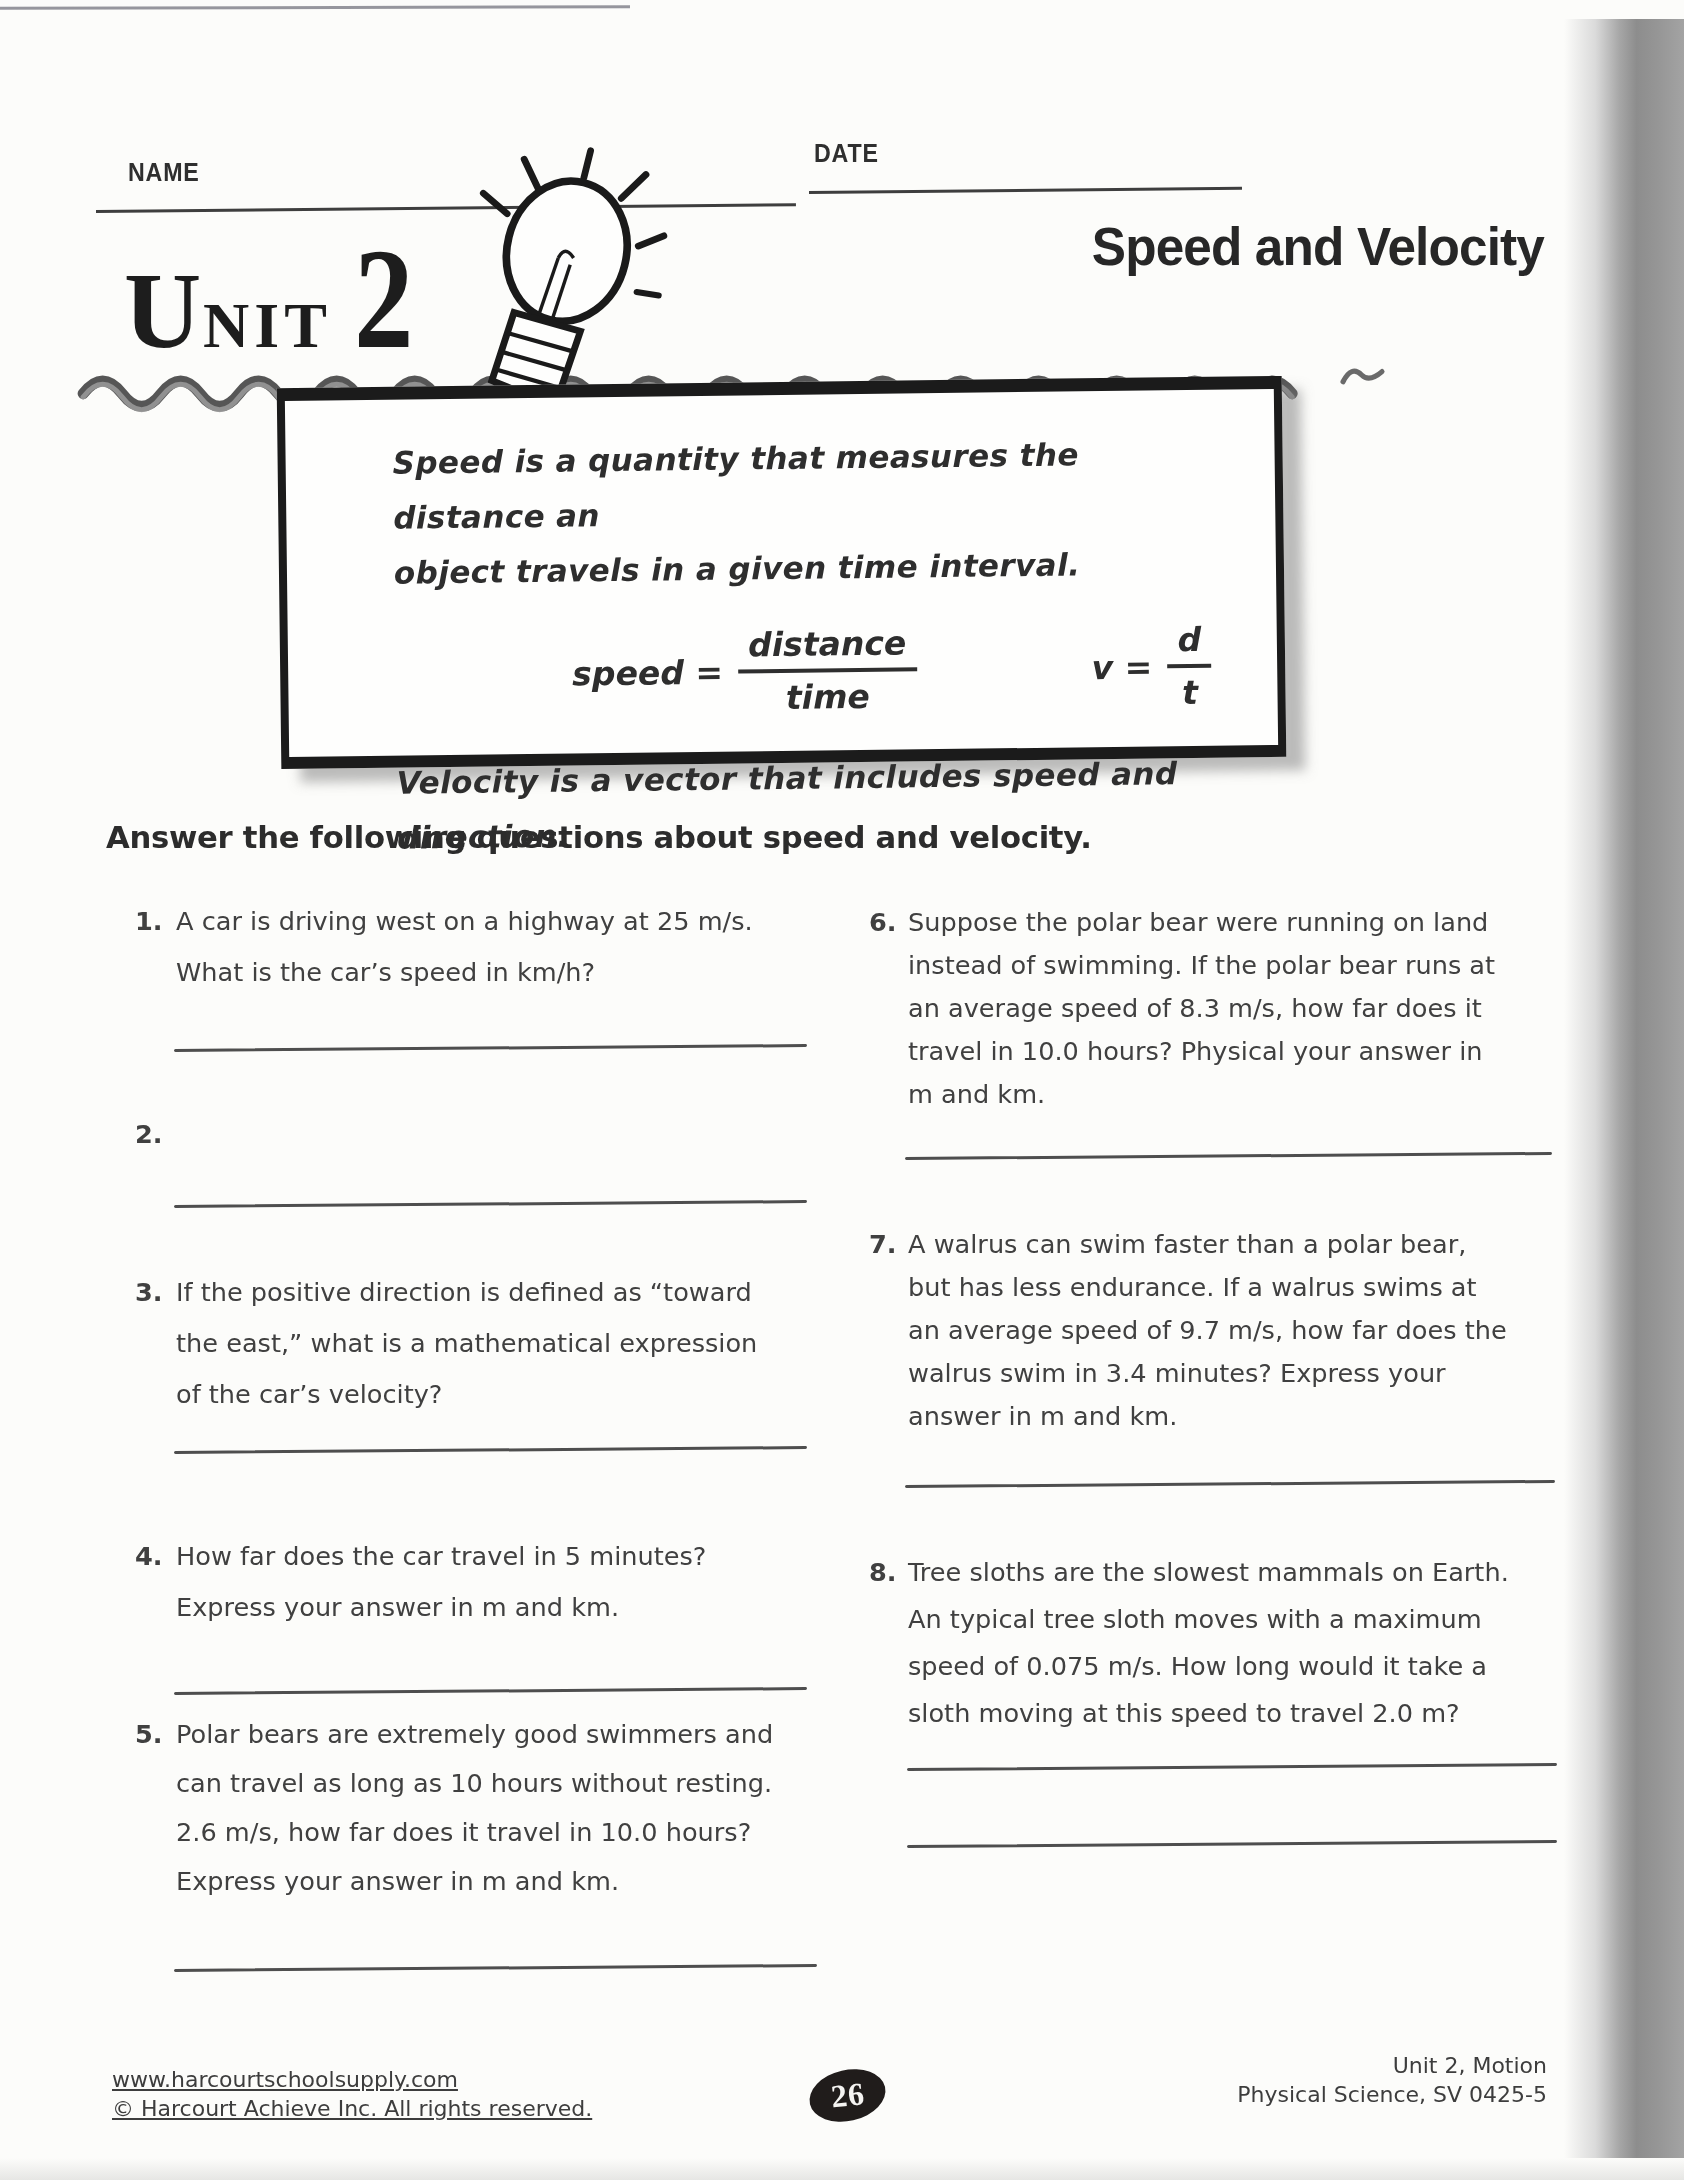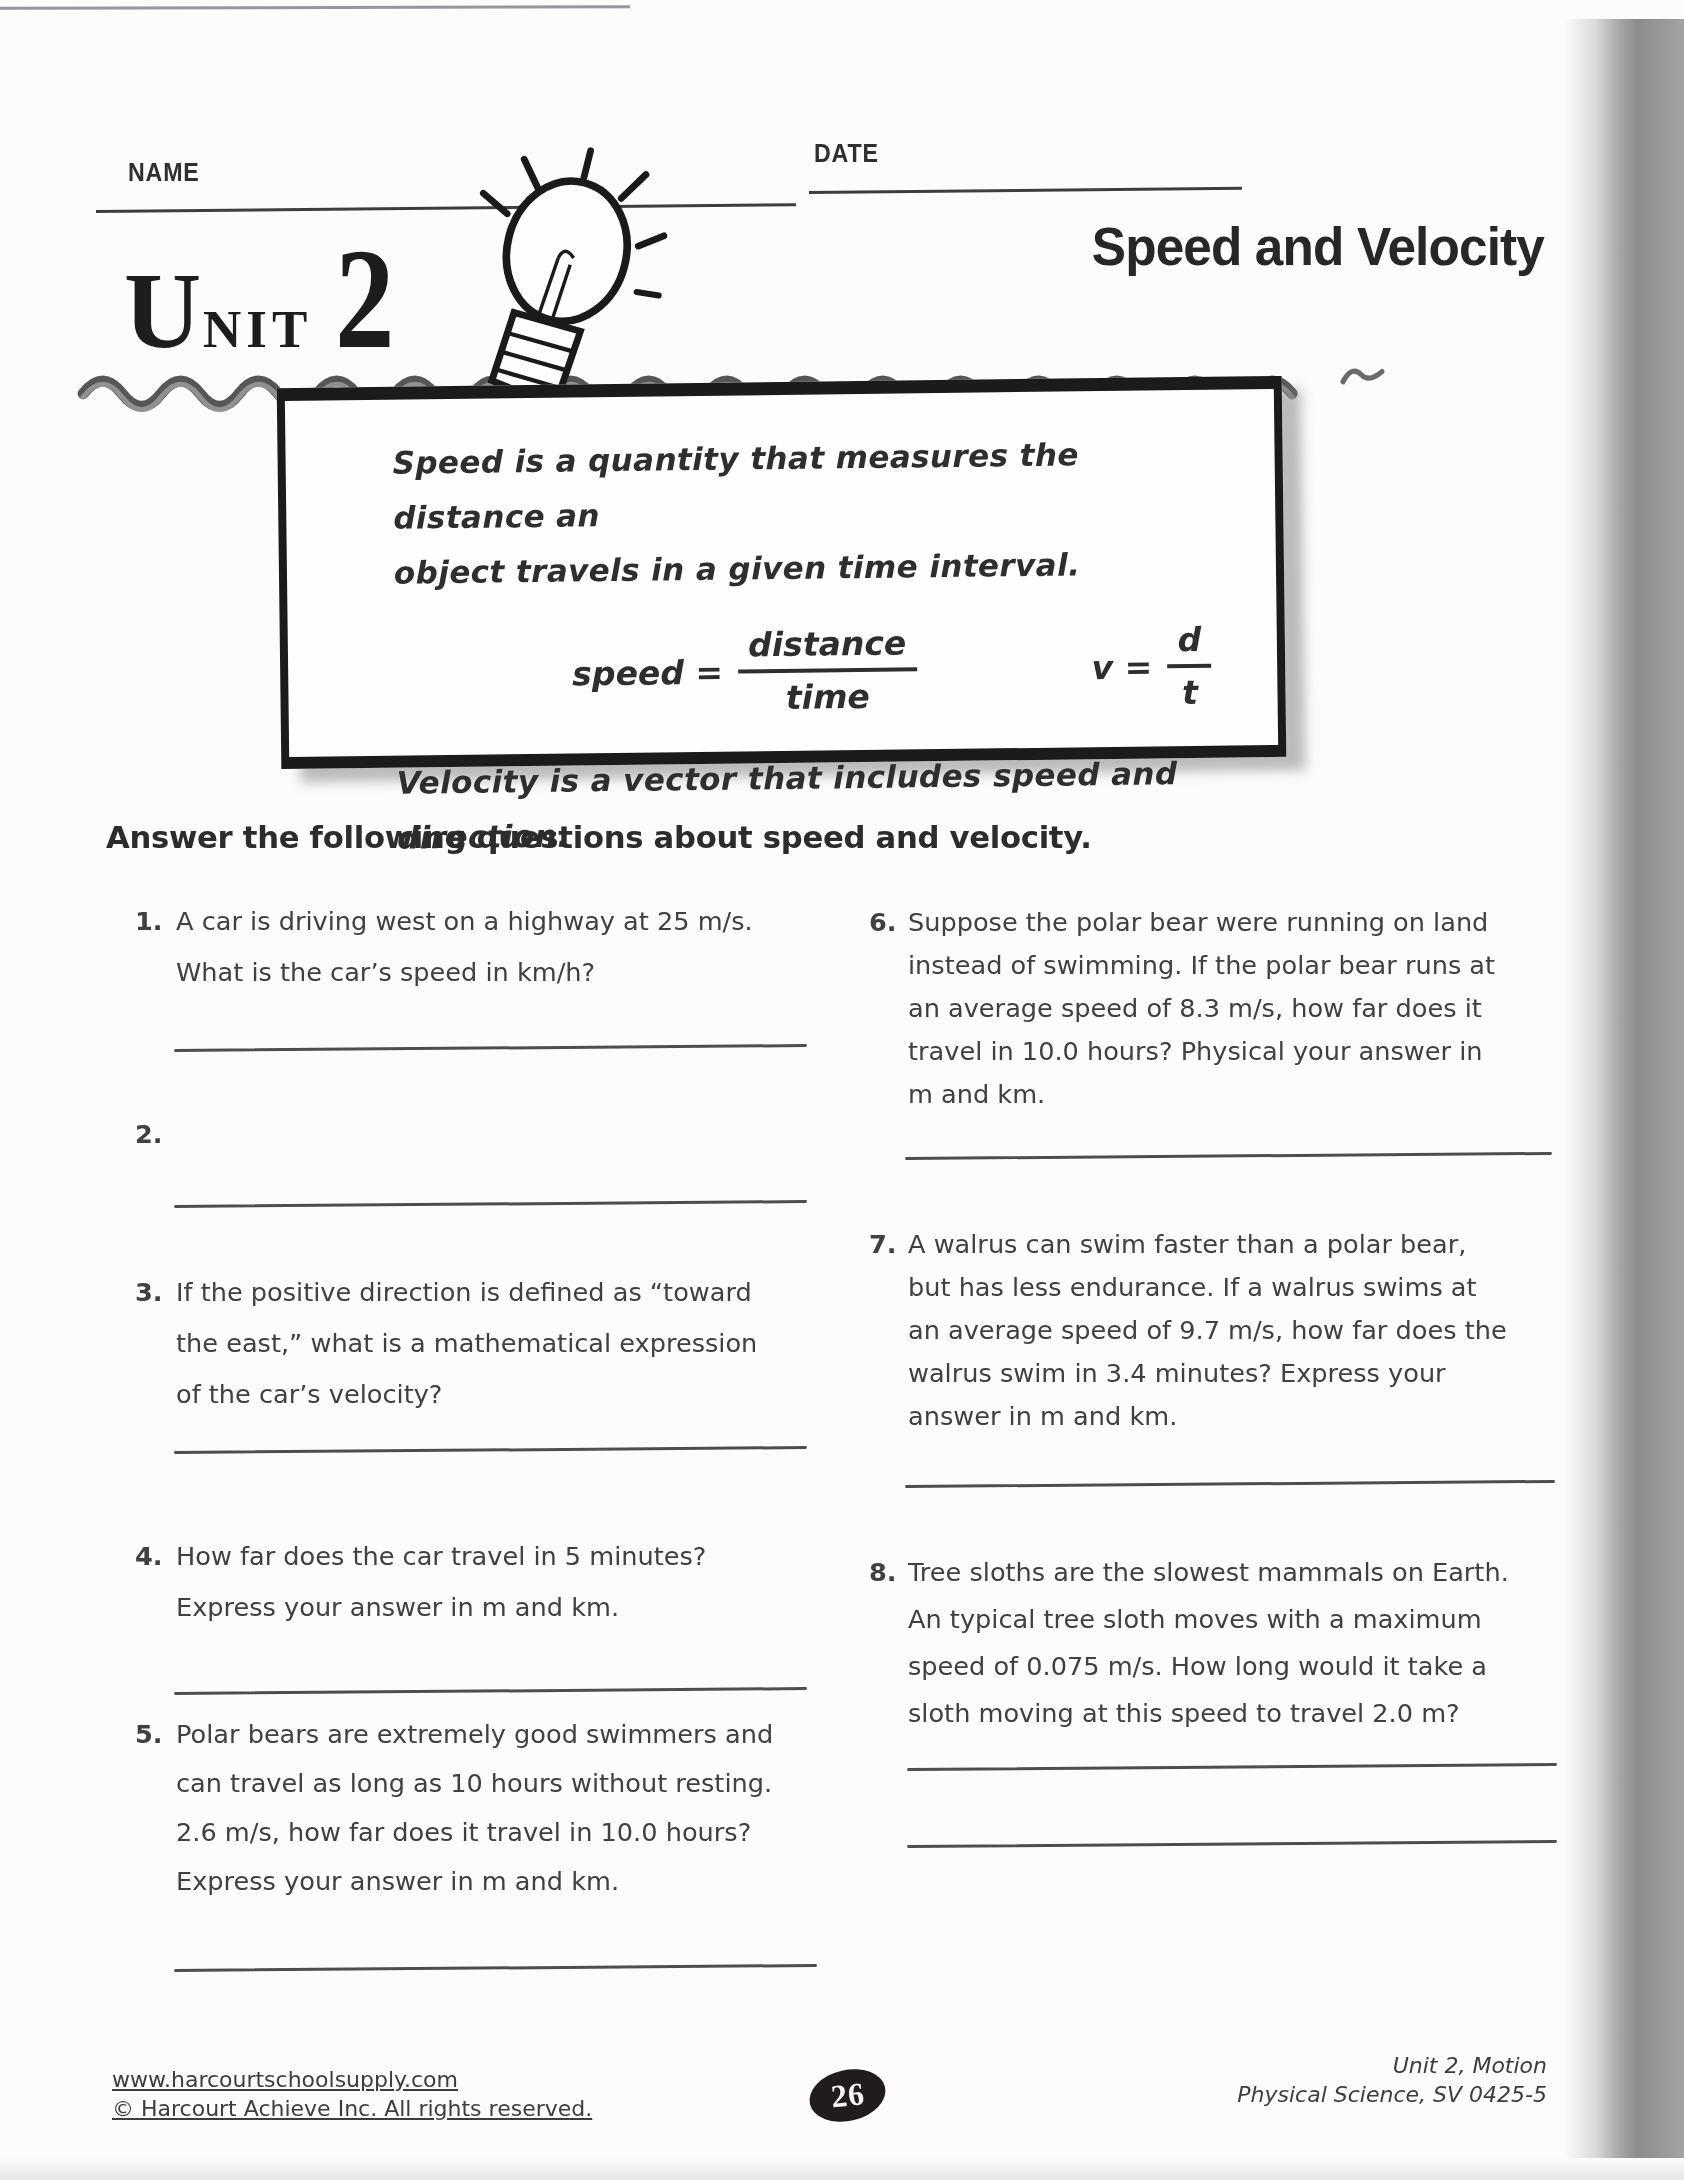--- a/index.html
+++ b/index.html
@@ -19,21 +19,21 @@
 
   
   .blank-label{font-family:"Liberation Sans", sans-serif;font-weight:bold;font-size:26.4px;color:#2f2f2f;
     letter-spacing:0.9px;transform:scaleX(.88);transform-origin:left;}
   .blank-rule{height:2.6px;background:#3e3e3e;transform-origin:left;transform:rotate(-.55deg);}
 
   
   #unit-block{left:124px;top:215px;display:flex;align-items:baseline;color:#1d1d1d;
     font-family:"Liberation Serif", serif;font-weight:bold;}
   .unit-u{font-size:107px;letter-spacing:1.7px;}
-  .unit-rest{font-size:53px;letter-spacing:5.1px;margin-top:44px;}
+  .unit-rest{font-size:64px;letter-spacing:5.1px;margin-top:44px;}
   .unit-num{font-size:145px;margin-left:22px;transform:scaleX(.82);transform-origin:left bottom;}
 
   #page-title{top:215px;right:141px;font-family:"Liberation Sans", sans-serif;font-weight:bold;
     font-size:54px;color:#272727;letter-spacing:-0.9px;transform:scaleX(.95);transform-origin:right;}
 
   
   #infobox{left:279px;top:382px;width:1005px;height:381px;box-sizing:border-box;
     background:#fefefd;border:8.5px solid #1b1b1b;border-top-width:13.6px;border-bottom-width:12px;
     transform:rotate(-.7deg);
     box-shadow:19px 13.6px 12px rgba(124,124,124,.5);
@@ -56,21 +56,21 @@
   .qnum{font-weight:bold;flex:0 0 41px;}
   .q .qline{line-height:var(--lh);}
   .q{line-height:var(--lh);}
   .col-left{width:673px;}
   .col-right{width:673px;}
 
   .ans-line{position:absolute;height:2.6px;background:#4e4e4e;transform:rotate(-.45deg);transform-origin:left;border-radius:1.7px;}
 
   
   .footer-small{font-size:22px;color:#3d3d3d;line-height:29px;}
-  #footer-right{text-align:right;font-style:italic;}
+  #footer-right{text-align:right;}
   #page-badge{left:809px;top:2070px;width:77px;height:51px;background:#201c1b;border-radius:50%;
     transform:rotate(-13deg);display:flex;align-items:center;justify-content:center;}
   #page-badge span{font-family:"Liberation Serif", serif;font-weight:bold;font-size:32px;color:#f5f4f2;
     transform:rotate(7deg);letter-spacing:0.9px;}
 </style>
 </head>
 <body>
 
 <div class="abs" id="top-scan-line"></div>
 <div class="abs" id="binding-shadow"></div>

